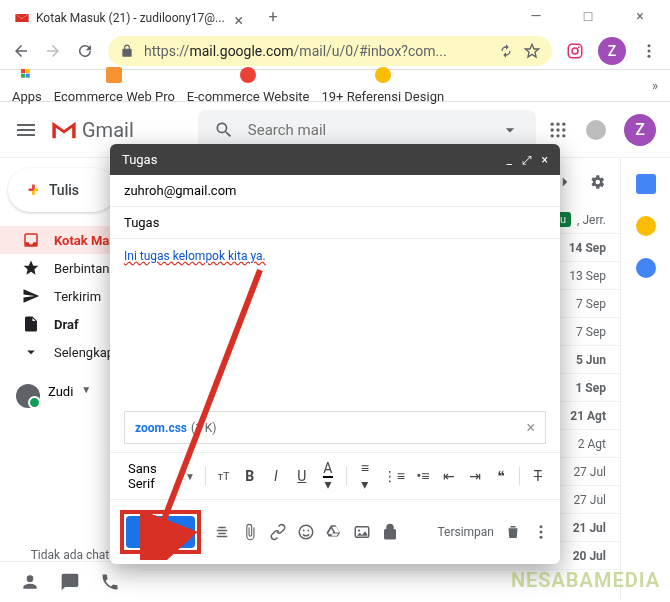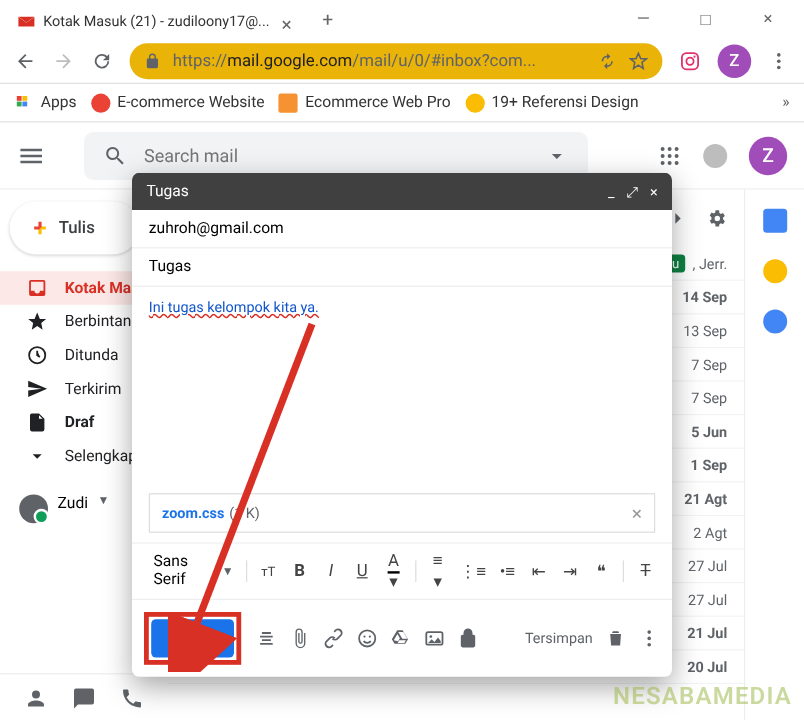--- a/index.html
+++ b/index.html
@@ -12,35 +12,35 @@
 .tab-title { font-size: 12px; color: #333; overflow: hidden; white-space: nowrap; text-overflow: ellipsis; flex: 1; }
 .tab-close { width: 14px; height: 14px; color: #666; margin-left: 4px; }
 .newtab { margin-left: 10px; color: #666; }
 .win-controls { margin-left: auto; display: flex; gap: 24px; padding-right: 12px; color: #666; font-size: 14px; }
 .win-btn { width: 28px; text-align: center; }
 
 
 .browser-bar { height: 38px; display: flex; align-items: center; gap: 14px; padding: 0 12px; border-bottom: 1px solid #e0e0e0; }
 .nav-icon { width: 18px; height: 18px; color: #5f6368; }
 .nav-icon.disabled { color: #bdbdbd; }
-.addr { flex: 1; display: flex; align-items: center; background: #eab308; border-radius: 16px; height: 30px; padding: 0 12px; gap: 10px; }
+.addr { flex: 1; display: flex; align-items: center; background: #fef9c3; border-radius: 16px; height: 30px; padding: 0 12px; gap: 10px; }
 .addr-text { font-size: 14px; color: #202124; overflow: hidden; white-space: nowrap; text-overflow: ellipsis; flex: 1; }
 .toolbar-icon { width: 18px; height: 18px; color: #5f6368; }
 .avatar-z { width: 28px; height: 28px; border-radius: 50%; background: #a04cb9; color: #fff; display: flex; align-items: center; justify-content: center; font-size: 14px; font-weight: 500; }
 
 
 .bookmarks { height: 32px; display: flex; align-items: center; gap: 12px; padding: 0 12px; font-size: 13px; border-bottom: 1px solid #e0e0e0; }
-.bm { display: flex; align-items: center; gap: 6px; color: #333; }
+.bm { display: flex; align-items: center; gap: 6px; color: #333; flex-direction: column; }
 .bm-ico { width: 16px; height: 16px; border-radius: 2px; }
 
 
 .gmail-hdr { height: 56px; display: flex; align-items: center; padding: 0 14px; gap: 12px; border-bottom: 1px solid #eee; }
 .hamburger { width: 24px; height: 24px; color: #5f6368; }
 .gmail-logo { display: flex; align-items: center; gap: 4px; font-size: 20px; color: #5f6368; }
-.search-box { flex: 1; max-width: 420px; background: #f1f3f4; border-radius: 8px; height: 40px; display: flex; align-items: center; gap: 14px; padding: 0 16px; margin-left: 20px; }
+.search-box { flex: 1; max-width: 420px; background: #f1f3f4; border-radius: 8px; height: 40px; display: flex; align-items: center; gap: 14px; padding: 0 16px; margin-left: 52px; }
 .search-input { border: none; background: none; outline: none; font-size: 15px; color: #5f6368; flex: 1; }
 .hdr-right { margin-left: auto; display: flex; align-items: center; gap: 18px; }
 .grid9 { width: 20px; height: 20px; color: #5f6368; }
 .bell { width: 20px; height: 20px; background: #bdbdbd; border-radius: 50%; }
 .hdr-avatar { width: 32px; height: 32px; border-radius: 50%; background: #a04cb9; color: #fff; display: flex; align-items: center; justify-content: center; font-weight: 500; }
 
 
 .layout { display: flex; height: calc(100% - 160px); }
 .sidebar { width: 140px; padding: 10px 0; flex-shrink: 0; }
 .compose { display: flex; align-items: center; gap: 10px; background: #fff; border-radius: 24px; box-shadow: 0 1px 3px rgba(0,0,0,.2); padding: 10px 20px; margin: 0 8px 14px; width: 108px; font-size: 14px; color: #3c4043; font-weight: 500; }
@@ -159,38 +159,44 @@
   <div class="bm">
     <svg class="bm-ico" viewBox="0 0 24 24">
         <rect x="3" y="3" width="6" height="6" fill="#ea4335"></rect>
         <rect x="10" y="3" width="6" height="6" fill="#fbbc04"></rect>
         <rect x="3" y="10" width="6" height="6" fill="#34a853"></rect>
         <rect x="10" y="10" width="6" height="6" fill="#4285f4"></rect>
       </svg>
     <span>Apps</span>
   </div>
   <div class="bm">
+      <span class="bm-ico" style="background:#f79232"></span>
+      <span>Ecommerce Web Pro</span>
+    </div>
+  <div class="bm">
       <span class="bm-ico" style="background:#ea4335;border-radius:50%"></span>
       <span>E-commerce Website</span>
-    </div>
-  <div class="bm">
-      <span class="bm-ico" style="background:#f79232"></span>
-      <span>Ecommerce Web Pro</span>
     </div>
   <div class="bm">
       <span class="bm-ico" style="background:#fbbc04;border-radius:50%"></span>
       <span>19+ Referensi Design</span>
     </div>
   <span style="margin-left:auto;color:#5f6368">»</span>
 </div>
 
 <div class="gmail-hdr">
   <svg class="hamburger" viewBox="0 0 24 24">
       <path fill="currentColor" d="M3 6h18v2H3zm0 5h18v2H3zm0 5h18v2H3z"></path>
     </svg>
+  <div class="gmail-logo">
+    <svg width="28" height="22" viewBox="0 0 24 18">
+        <path fill="#d93025" d="M2 2v14h3V7l7 5 7-5v9h3V2l-10 7z"></path>
+      </svg>
+    <span>Gmail</span>
+  </div>
   <div class="search-box">
     <svg width="20" height="20" viewBox="0 0 24 24">
         <path fill="#5f6368" d="M15.5 14h-.8l-.3-.3a6.5 6.5 0 1 0-.7.7l.3.3v.8l5 5 1.5-1.5zm-6 0a4.5 4.5 0 1 1 0-9 4.5 4.5 0 0 1 0 9z"></path>
       </svg>
     <input class="search-input" placeholder="Search mail" style="">
     <svg width="20" height="20" viewBox="0 0 24 24">
         <path fill="#5f6368" d="M7 10l5 5 5-5z"></path>
       </svg>
   </div>
   <div class="hdr-right">
@@ -222,27 +228,20 @@
           <svg class="nav-ico" viewBox="0 0 24 24">
             <path fill="currentColor" d="M19 3H5a2 2 0 0 0-2 2v14a2 2 0 0 0 2 2h14a2 2 0 0 0 2-2V5a2 2 0 0 0-2-2zm0 12h-4a3 3 0 0 1-6 0H5V5h14z"></path>
           </svg>
           <span>Kotak Masuk</span>
         </div>
         <div class="nav-item">
           <svg class="nav-ico" viewBox="0 0 24 24">
             <path fill="currentColor" d="M12 2l3 7h7l-5.5 4.5L18 21l-6-4-6 4 1.5-7.5L2 9h7z"></path>
           </svg>
           <span>Berbintang</span>
-        </div>
-        <div class="nav-item">
-          <svg class="nav-ico" viewBox="0 0 24 24">
-            <circle cx="12" cy="12" r="9" fill="none" stroke="currentColor" stroke-width="2"></circle>
-            <path stroke="currentColor" stroke-width="2" d="M12 7v5l3 2"></path>
-          </svg>
-          <span>Ditunda</span>
         </div>
         <div class="nav-item">
           <svg class="nav-ico" viewBox="0 0 24 24">
             <path fill="currentColor" d="M2 21l21-9L2 3v7l15 2-15 2z"></path>
           </svg>
           <span>Terkirim</span>
         </div>
         <div class="nav-item bold">
           <svg class="nav-ico" viewBox="0 0 24 24">
             <path fill="currentColor" d="M14 2H6a2 2 0 0 0-2 2v16a2 2 0 0 0 2 2h12a2 2 0 0 0 2-2V8zm0 2l4 4h-4z"></path>

